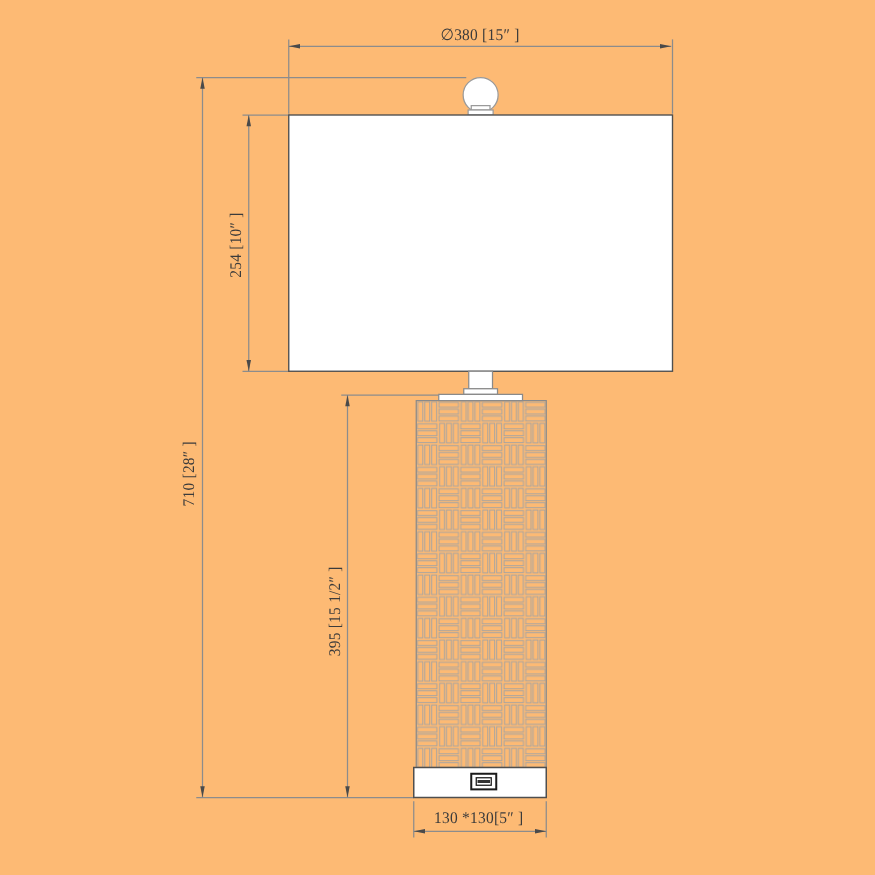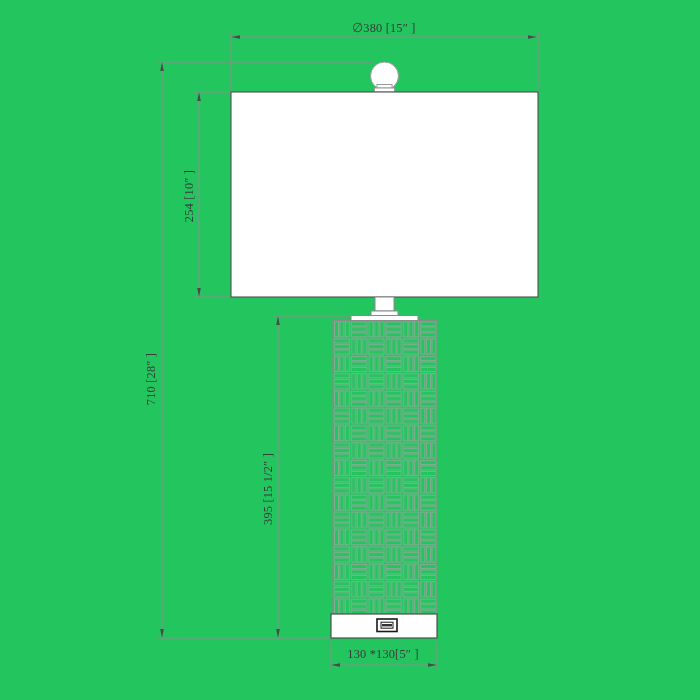--- a/index.html
+++ b/index.html
@@ -4,21 +4,21 @@
 <style>
   html, body {
     margin: 0;
     padding: 0;
     background: #ffffff;
   }
   #canvas {
     position: relative;
     width: 700px;
     height: 700px;
-    background: #22c55e;
+    background: #fdba74;
     overflow: hidden;
     font-family: "Liberation Serif", serif;
   }
   #drawing-svg {
     position: absolute;
     left: 0;
     top: 0;
   }
   .dim-label {
     position: absolute;

